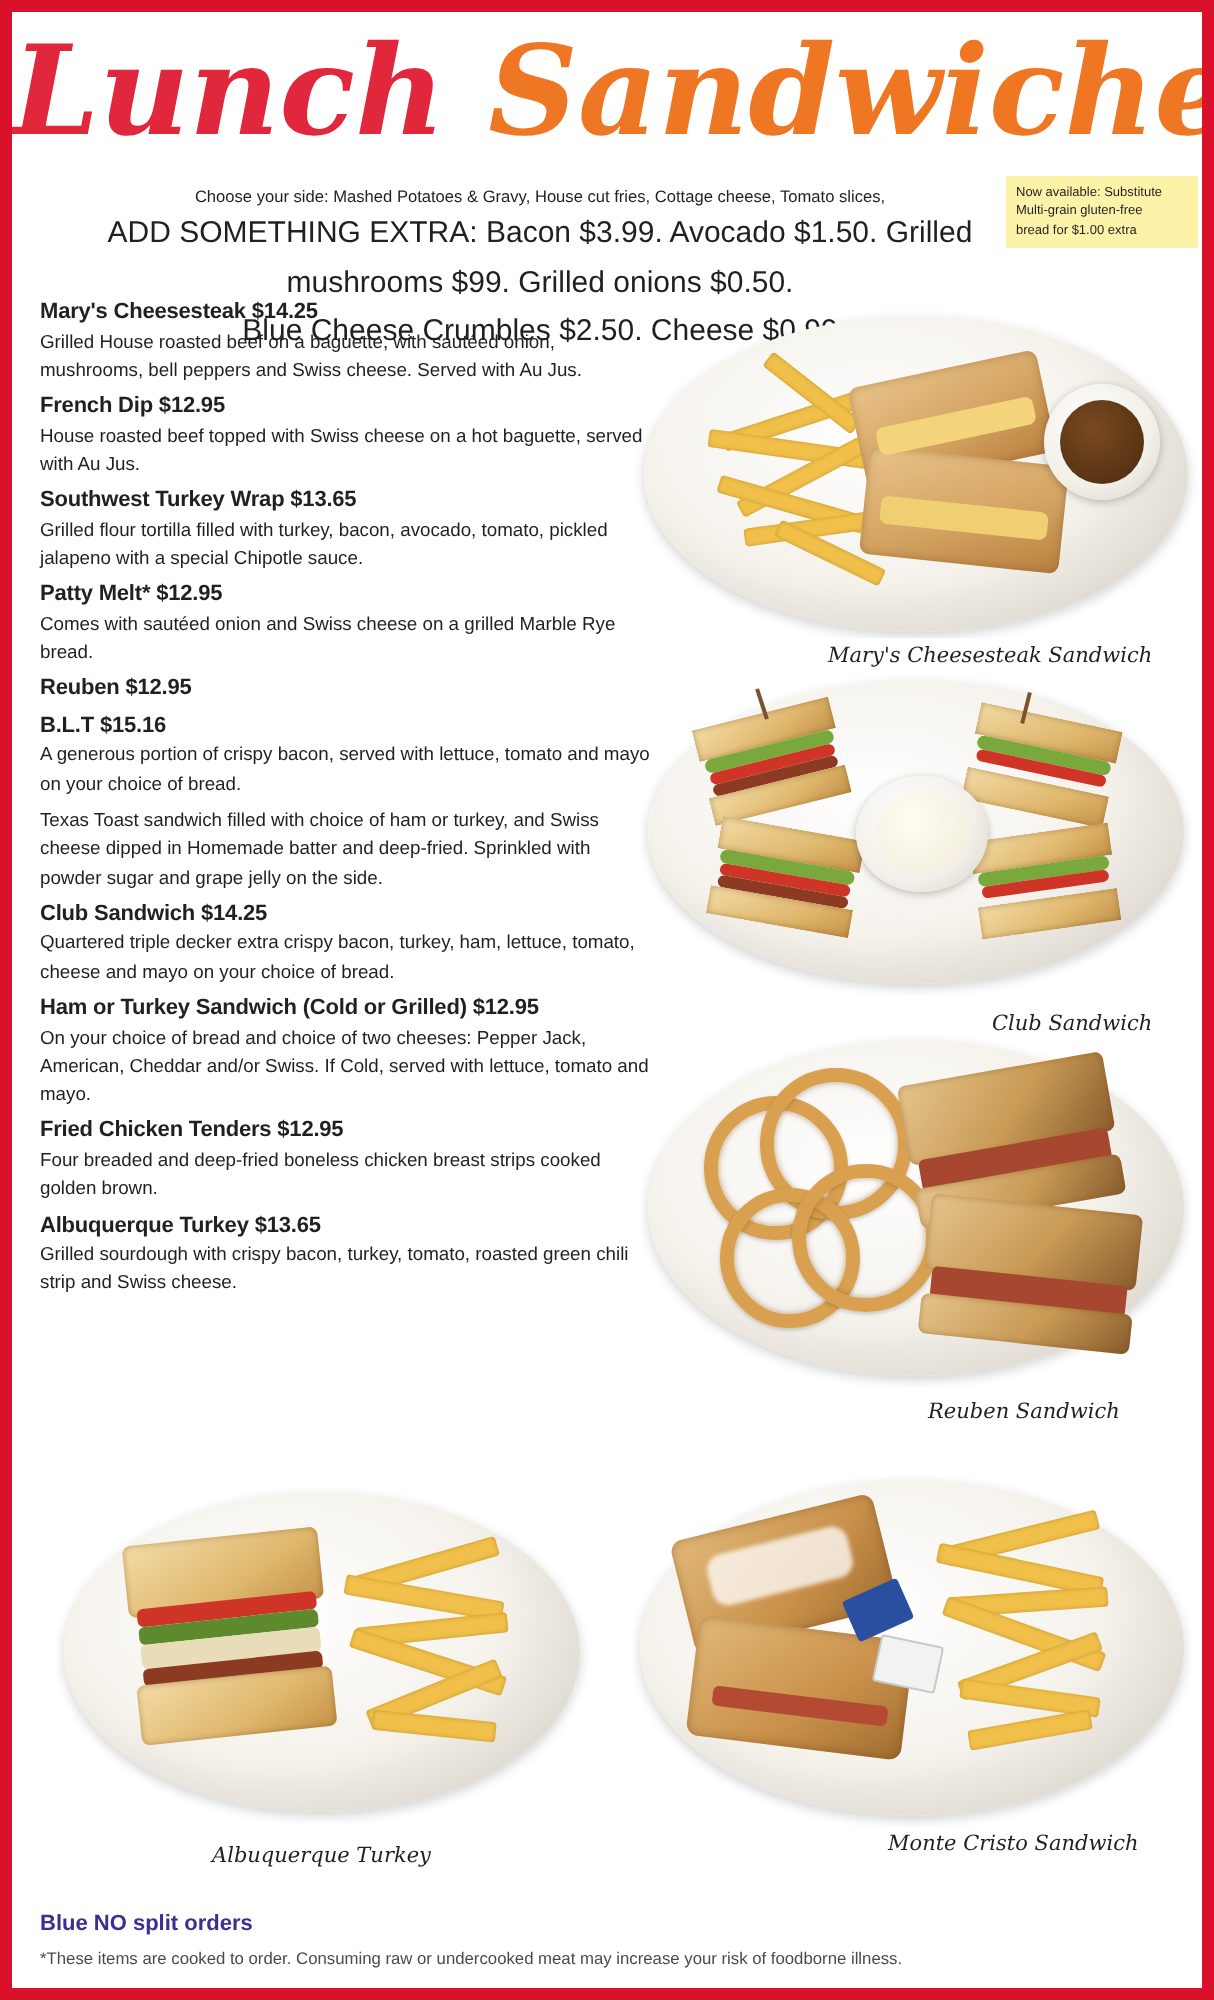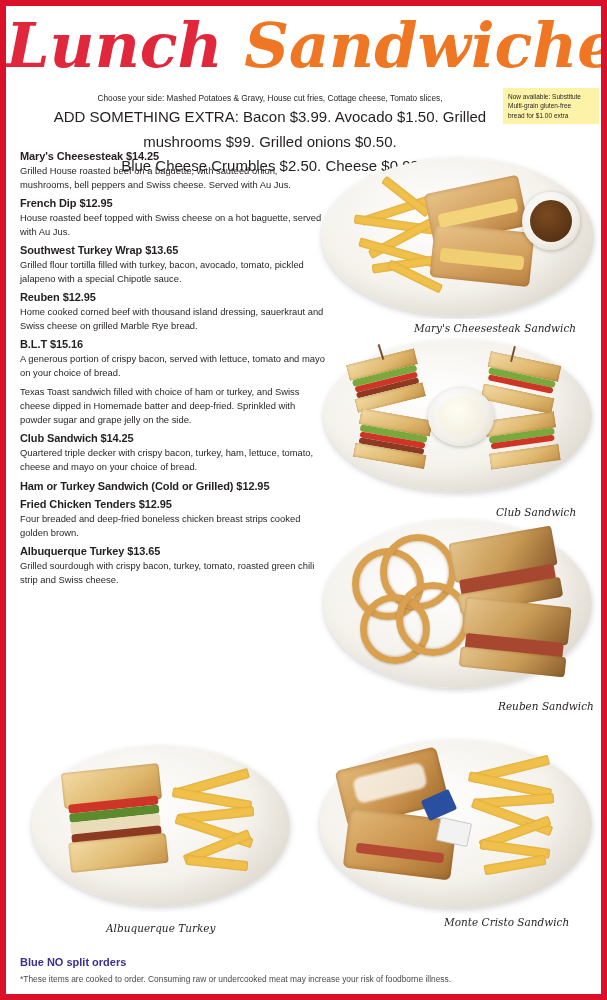--- a/index.html
+++ b/index.html
@@ -232,54 +232,61 @@
     </div>
 
     <div class="item">
       <div class="item-head">
         <span>Southwest Turkey Wrap</span>
         <span>$13.65</span>
       </div>
       <div class="item-desc">Grilled flour tortilla filled with turkey, bacon, avocado, tomato, pickled jalapeno with a special Chipotle sauce.</div>
     </div>
 
+    <div class="item">
+      <div class="item-head">
+        <span>Patty Melt*</span>
+        <span>$12.95</span>
+      </div>
+      <div class="item-desc">Comes with sautéed onion and Swiss cheese on a grilled Marble Rye bread.</div>
+    </div>
 
     <div class="item">
       <div class="item-head">
         <span>Reuben</span>
         <span>$12.95</span>
       </div>
-      <div class="item-desc">Home cooked corned beef with thousand island dressing, sauerkraut and Swiss cheese on grilled Marble Rye bread.</div>
     </div>
 
     <div class="item">
       <div class="item-head">
         <span>B.L.T</span>
         <span>$15.16</span>
       </div>
       <div class="item-desc">A generous portion of crispy bacon, served with lettuce, tomato and mayo on your choice of bread.</div>
     </div>
 
     <div class="item">
       <div class="item-desc">Texas Toast sandwich filled with choice of ham or turkey, and Swiss cheese dipped in Homemade batter and deep-fried. Sprinkled with powder sugar and grape jelly on the side.</div>
     </div>
 
     <div class="item">
       <div class="item-head">
         <span>Club Sandwich</span>
         <span>$14.25</span>
       </div>
-      <div class="item-desc">Quartered triple decker with crispy bacon, turkey, ham, lettuce, tomato, cheese and mayo on your choice of bread.</div>
+      <div class="item-desc">Quartered triple decker extra crispy bacon, turkey, ham, lettuce, tomato, cheese and mayo on your choice of bread.</div>
     </div>
 
     <div class="item">
       <div class="item-head">
         <span>Ham or Turkey Sandwich  (Cold or Grilled)</span>
         <span>$12.95</span>
       </div>
+      <div class="item-desc">On your choice of bread and choice of two cheeses: Pepper Jack, American, Cheddar and/or Swiss. If Cold, served with lettuce, tomato and mayo.</div>
     </div>
 
     <div class="item">
       <div class="item-head">
         <span>Fried Chicken Tenders</span>
         <span>$12.95</span>
       </div>
       <div class="item-desc">Four breaded and deep-fried boneless chicken breast strips cooked golden brown.</div>
     </div>
 
@@ -364,21 +371,21 @@
       <div class="toast" style="left:0; top:0; width:104px; height:40px; border-radius:4px; background:linear-gradient(130deg,#e5c48c 0%,#c89a55 55%,#8a5c2d 100%);"></div>
       <div style="position:absolute; left:4px; top:38px; width:96px; height:16px; background:#a8472f; border-radius:3px;"></div>
       <div class="toast" style="left:0; top:52px; width:104px; height:20px; border-radius:4px; background:linear-gradient(130deg,#e5c48c 0%,#c89a55 55%,#8a5c2d 100%);"></div>
     </div>
     <div style="position:absolute; left:146px; top:86px; width:106px; height:74px; transform:rotate(6deg);">
       <div class="toast" style="left:0; top:0; width:106px; height:38px; border-radius:4px; background:linear-gradient(130deg,#e5c48c 0%,#c89a55 55%,#8a5c2d 100%);"></div>
       <div style="position:absolute; left:4px; top:36px; width:98px; height:16px; background:#a8472f; border-radius:3px;"></div>
       <div class="toast" style="left:0; top:50px; width:106px; height:20px; border-radius:4px; background:linear-gradient(130deg,#e5c48c 0%,#c89a55 55%,#8a5c2d 100%);"></div>
     </div>
   </div>
-  <div class="capt" style="left:492px; top:694px;">Reuben Sandwich</div>
+  <div class="capt" style="left:458px; top:694px;">Reuben Sandwich</div>
 
   <div class="photo" style="left:20px; top:736px; width:272px; height:170px;">
     <div class="plate" style="left:6px; top:4px; width:258px; height:160px;"></div>
 
     <div style="position:absolute; left:40px; top:26px; width:98px; height:104px; transform:rotate(-6deg);">
       <div class="toast" style="left:0; top:0; width:98px; height:36px; border-radius:4px;"></div>
       <div class="tomato" style="left:4px; top:32px; width:90px; height:9px;"></div>
       <div style="position:absolute; left:4px; top:41px; width:90px; height:9px; background:#5d8a2d; border-radius:3px;"></div>
       <div style="position:absolute; left:4px; top:50px; width:90px; height:12px; background:#e9dcb9; border-radius:3px;"></div>
       <div class="bacon" style="left:4px; top:62px; width:90px; height:9px;"></div>

